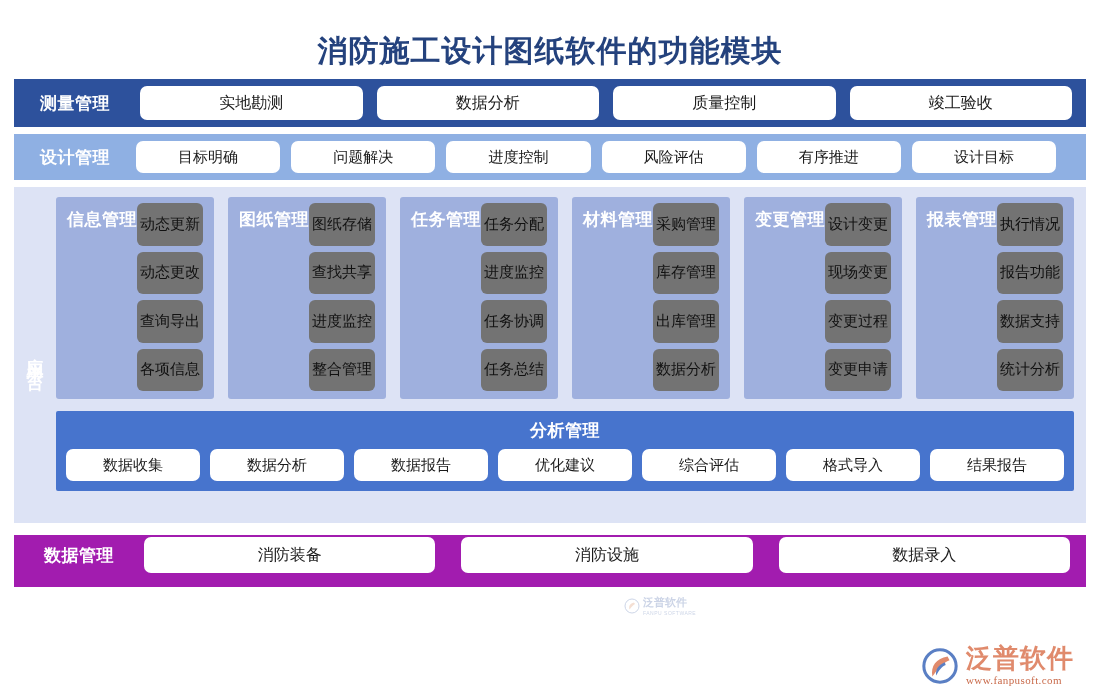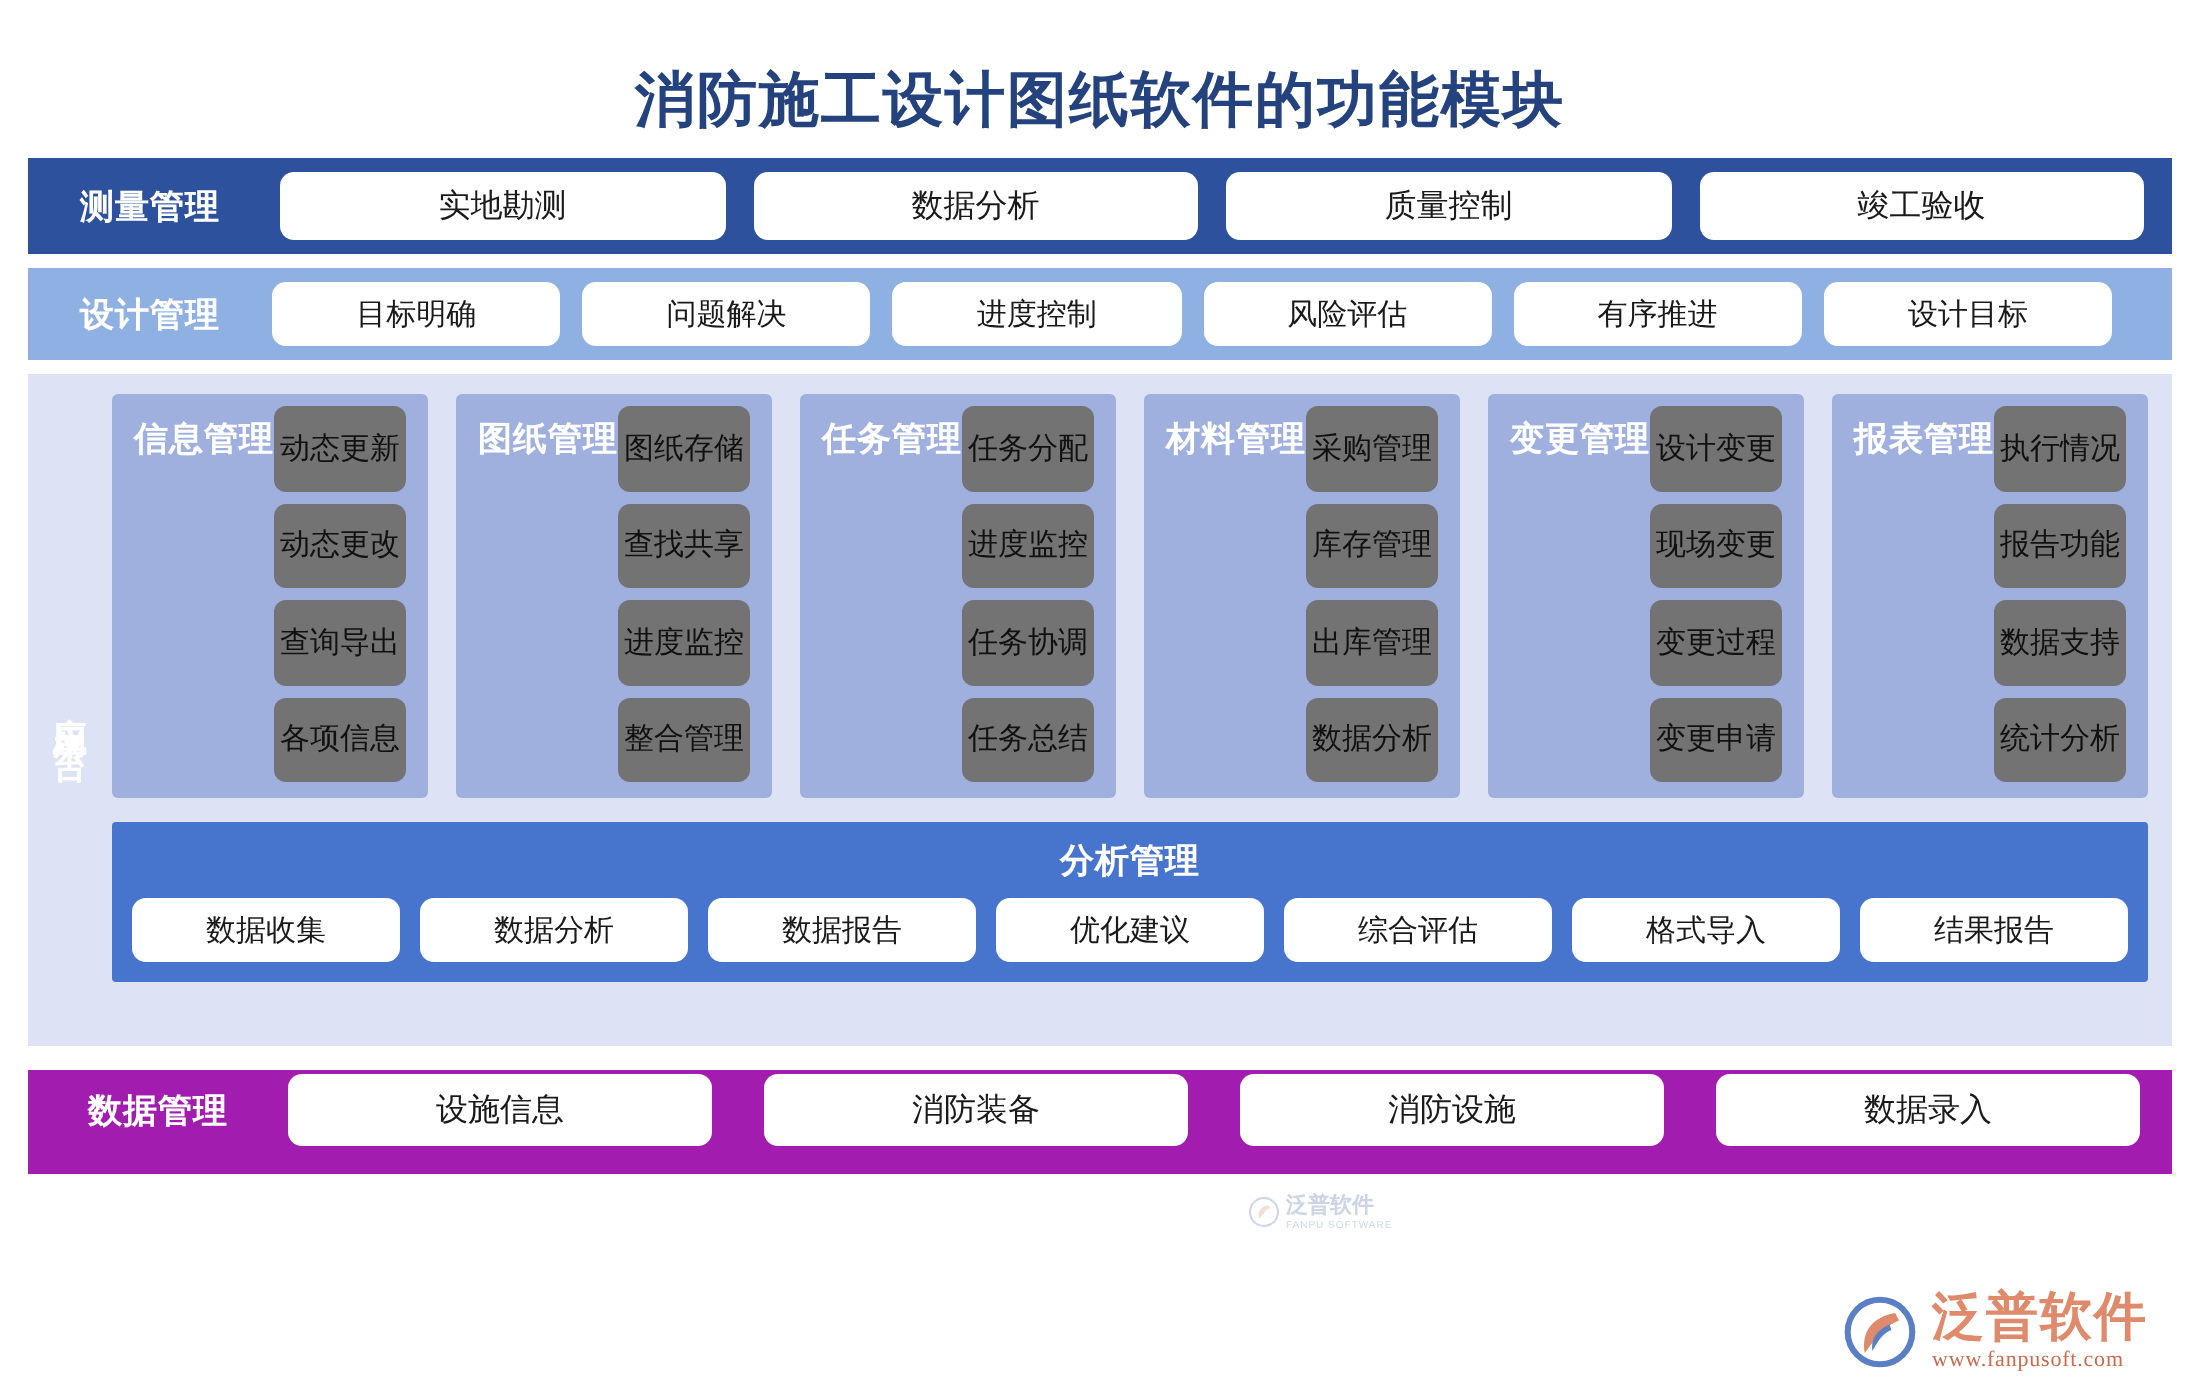--- a/index.html
+++ b/index.html
@@ -379,21 +379,20 @@
       <div class="wm-text">泛普软件</div>
       <div class="wm-sub">FANPU SOFTWARE</div>
     </div>
   </div>
 
 </div>
 
 <div class="band" id="row-data">
   <div class="band-label">数据管理</div>
   <div class="pills">
-    <div class="pill">设施信息</div>
     <div class="pill">消防装备</div>
     <div class="pill">消防设施</div>
     <div class="pill">数据录入</div>
   </div>
 </div>
 
 <div id="footer-logo">
   <div class="logo-mark">
     <svg width="38" height="38" viewBox="0 0 40 40">
       <path d="M20 3 A17 17 0 1 0 20 37 A17 17 0 0 0 20 3 Z" fill="none" stroke="#5a7fc4" stroke-width="3.2"></path>

